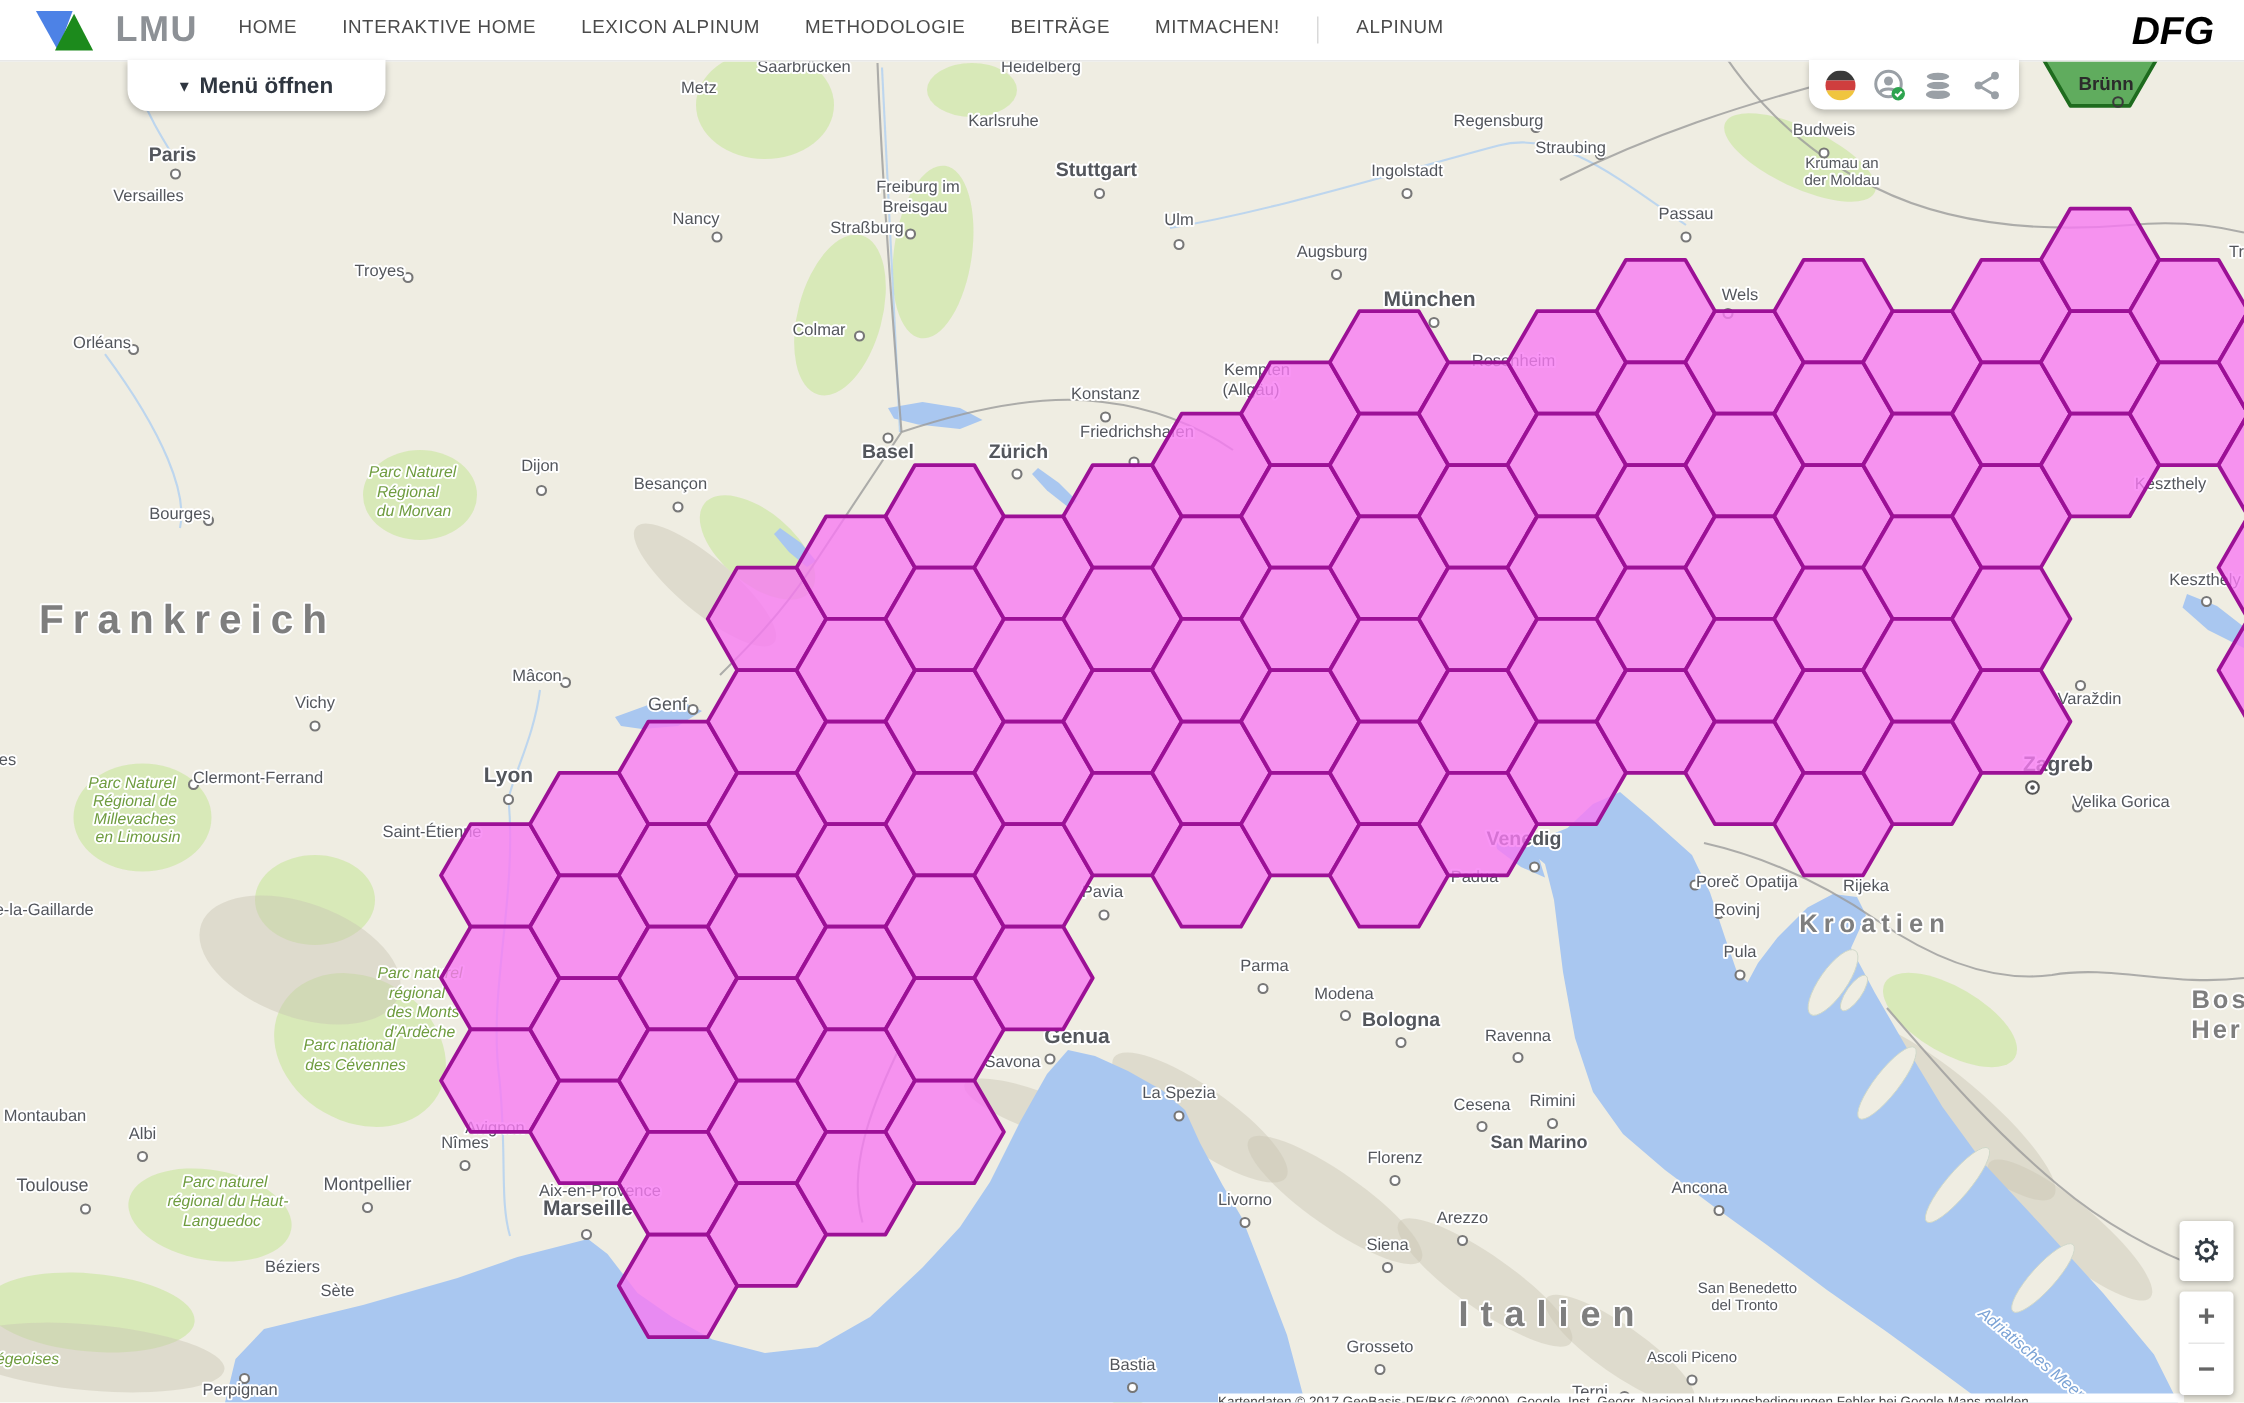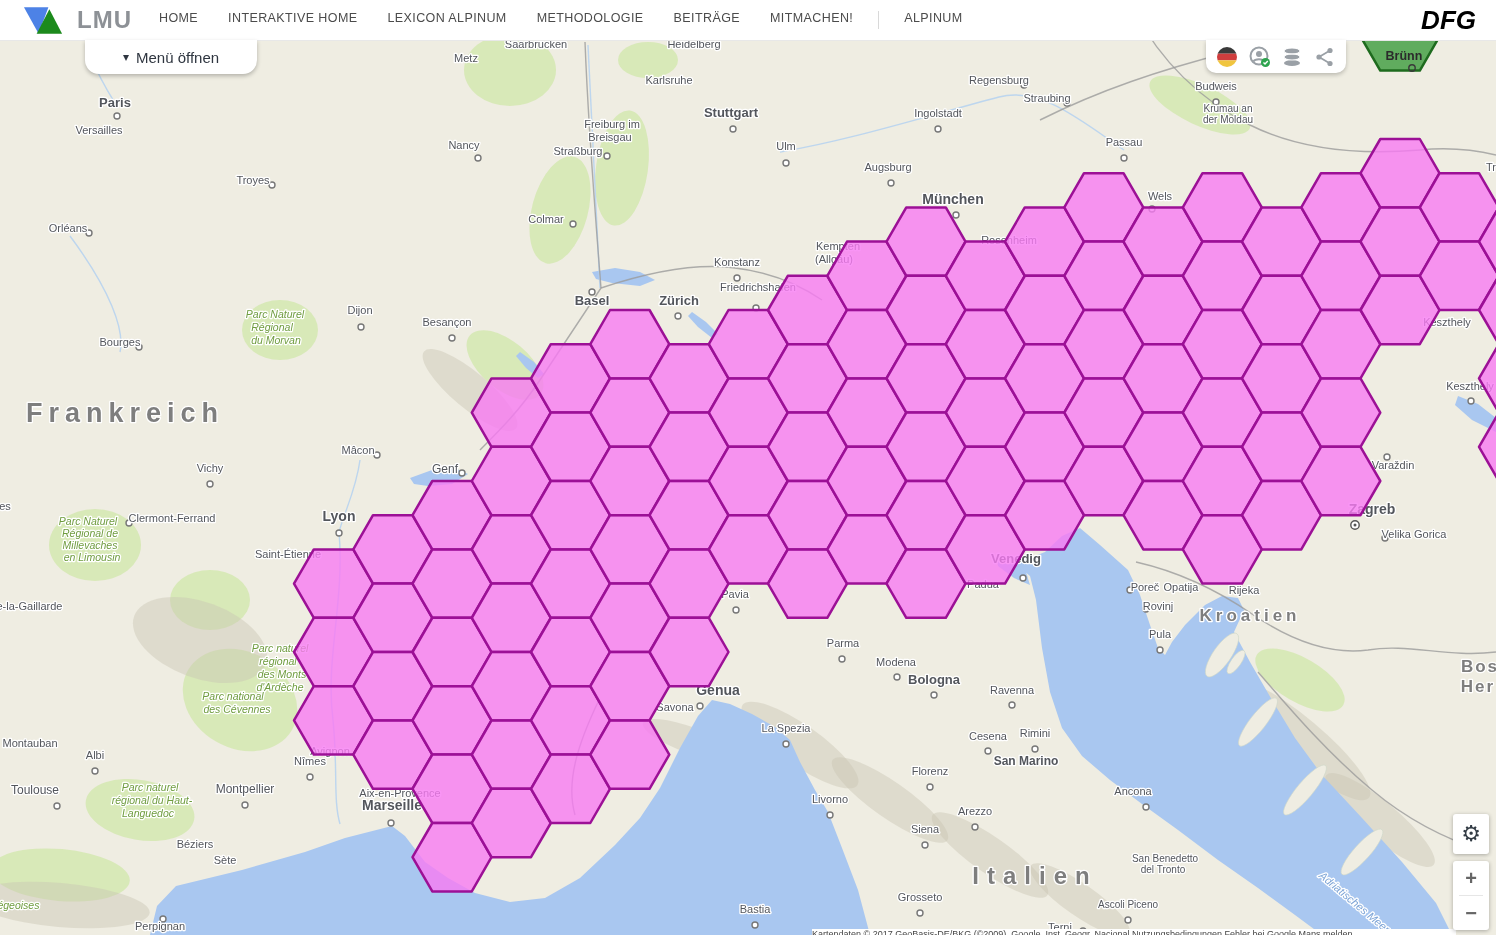--- a/index.html
+++ b/index.html
@@ -17,21 +17,21 @@
        color:#000000;letter-spacing:0px;}
   
   #map-wrap{position:absolute;left:0;top:0;width:1496px;height:935px;z-index:1;}
   svg text{paint-order:stroke;stroke:#ffffff;stroke-width:2.6px;stroke-linejoin:round;}
   svg text.nohalo{stroke:none;}
   
   #menu-tab{position:absolute;left:85px;top:40px;width:172px;height:34px;background:#fff;
             border-radius:0 0 14px 14px;box-shadow:0 2px 4px rgba(0,0,0,.25);z-index:50;
             display:flex;align-items:center;justify-content:center;cursor:pointer;}
   #menu-tab .arrow{color:#2f3640;font-size:12px;margin-right:7px;}
-  #menu-tab .lbl{color:#2f3640;font-size:15px;font-weight:normal;}
+  #menu-tab .lbl{color:#2f3640;font-size:15px;font-weight:bold;}
   #icon-bar{position:absolute;left:1206px;top:40px;width:140px;height:33px;background:#fff;
             border-radius:0 0 10px 10px;box-shadow:0 2px 4px rgba(0,0,0,.22);z-index:50;
             display:flex;align-items:center;justify-content:space-evenly;}
   .tool-icon{width:24px;height:24px;cursor:pointer;}
   #gear-btn{position:absolute;left:1453px;top:814px;width:36px;height:40px;background:#fff;
             border-radius:3px;box-shadow:0 1px 4px rgba(0,0,0,.3);z-index:50;cursor:pointer;
             display:flex;align-items:center;justify-content:center;font-size:22px;color:#333c45;}
   #zoom-pad{position:absolute;left:1453px;top:861px;width:36px;height:69px;background:#fff;
             border-radius:3px;box-shadow:0 1px 4px rgba(0,0,0,.3);z-index:50;
             display:flex;flex-direction:column;}

